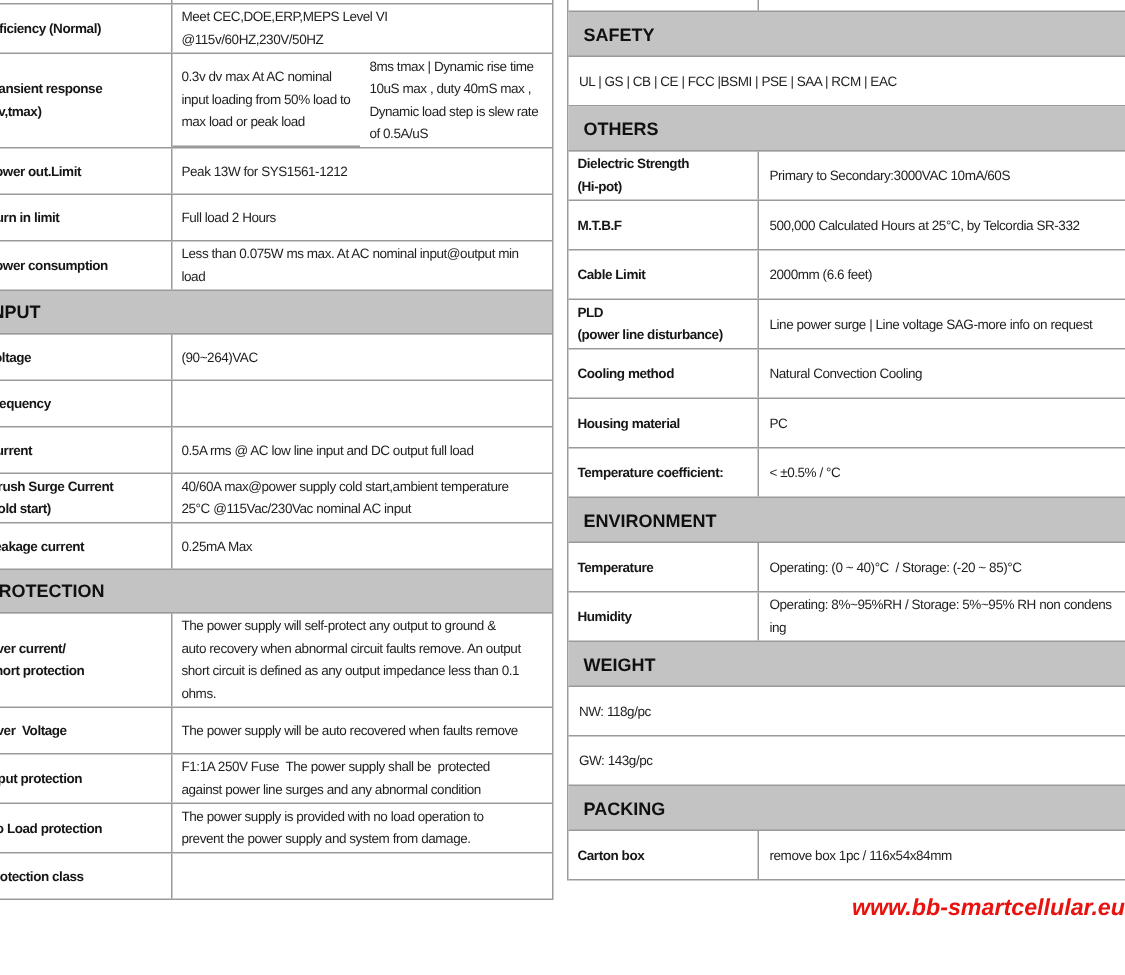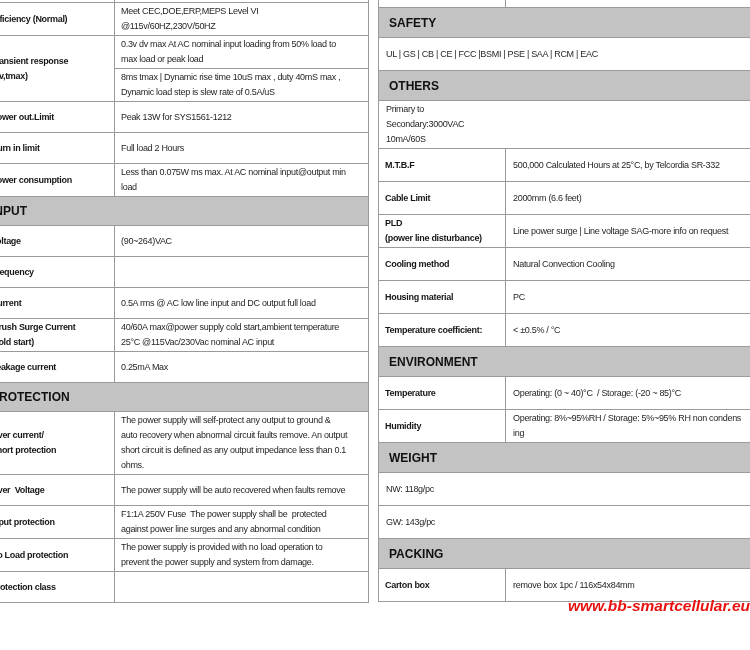--- a/index.html
+++ b/index.html
@@ -26,21 +26,21 @@
     display:flex;align-items:center;
     font-size:9px;line-height:15px;letter-spacing:-0.3px;color:var(--txt);
     white-space:pre-wrap;word-break:normal;
   }
   #right-table .cell{min-height:32px;}
   .label-cell{border-right:1px solid var(--border);font-weight:bold;color:#161616;}
   #left-table .label-cell{padding-left:7px;}
   #right-table .label-cell{padding-left:6px;}
   #right-table .value-cell{padding-left:7px;}
 
-  .value-stack{display:flex;flex-direction:column;}
+  .value-stack{display:flex;flex-direction:row;}
   .value-stack .cell{border:0;}
   .value-stack .cell:first-child{border-bottom:1px solid var(--border);}
 
   .full-row .cell{grid-column:1 / -1;border-right:0;padding-left:7px;}
 
   .section-header{
     background:var(--hdr-bg);border-bottom:1px solid var(--border);
     min-height:28px;display:flex;align-items:center;
     padding:0 7px;font-weight:bold;font-size:12px;color:#101010;
   }
@@ -158,20 +158,22 @@
         <div class="section-header">
           <span>SAFETY</span>
         </div>
         <div class="spec-row full-row">
           <div class="cell"><span>UL | GS | CB | CE | FCC |BSMI | PSE | SAA | RCM | EAC</span></div>
         </div>
         <div class="section-header">
           <span>OTHERS</span>
         </div>
         <div class="spec-row">
+          <div class="cell label-cell"><span>Dielectric Strength
+(Hi-pot)</span></div>
           <div class="cell value-cell"><span>Primary to Secondary:3000VAC 10mA/60S</span></div>
         </div>
         <div class="spec-row">
           <div class="cell label-cell"><span>M.T.B.F</span></div>
           <div class="cell value-cell"><span>500,000 Calculated Hours at 25°C, by Telcordia SR-332</span></div>
         </div>
         <div class="spec-row">
           <div class="cell label-cell"><span>Cable Limit</span></div>
           <div class="cell value-cell"><span>2000mm (6.6 feet)</span></div>
         </div>

